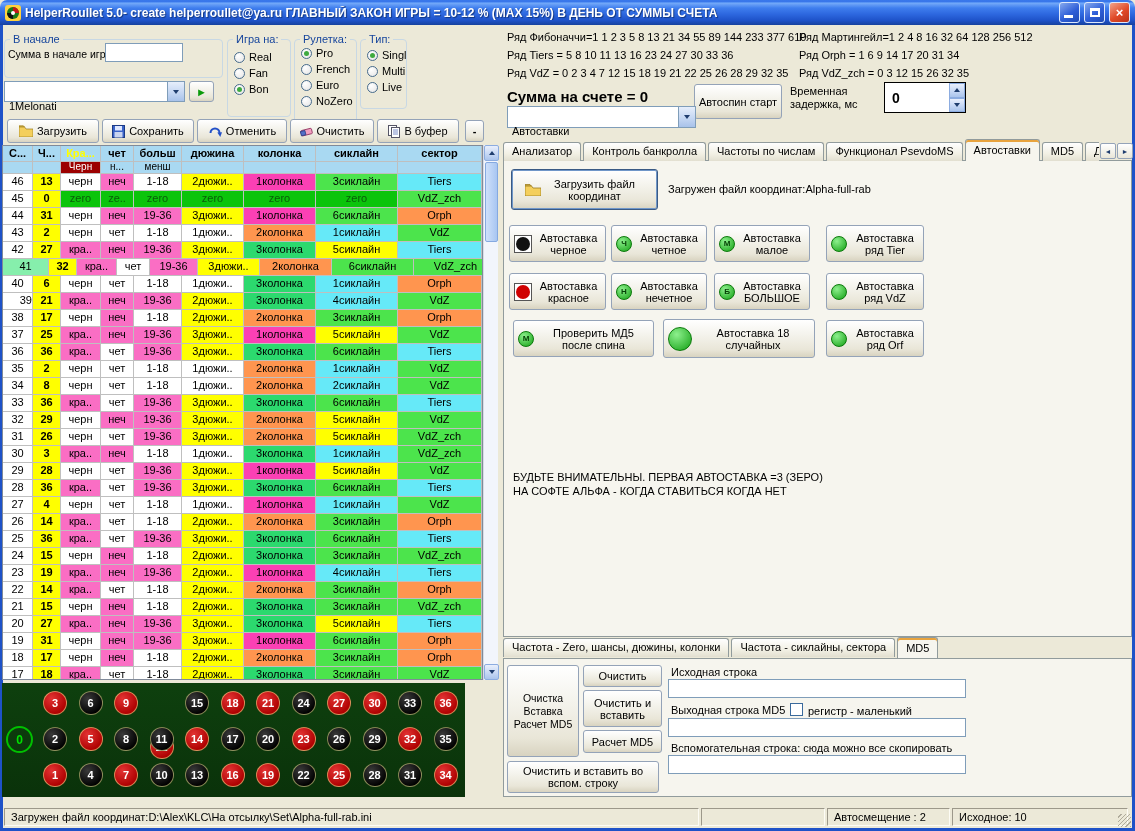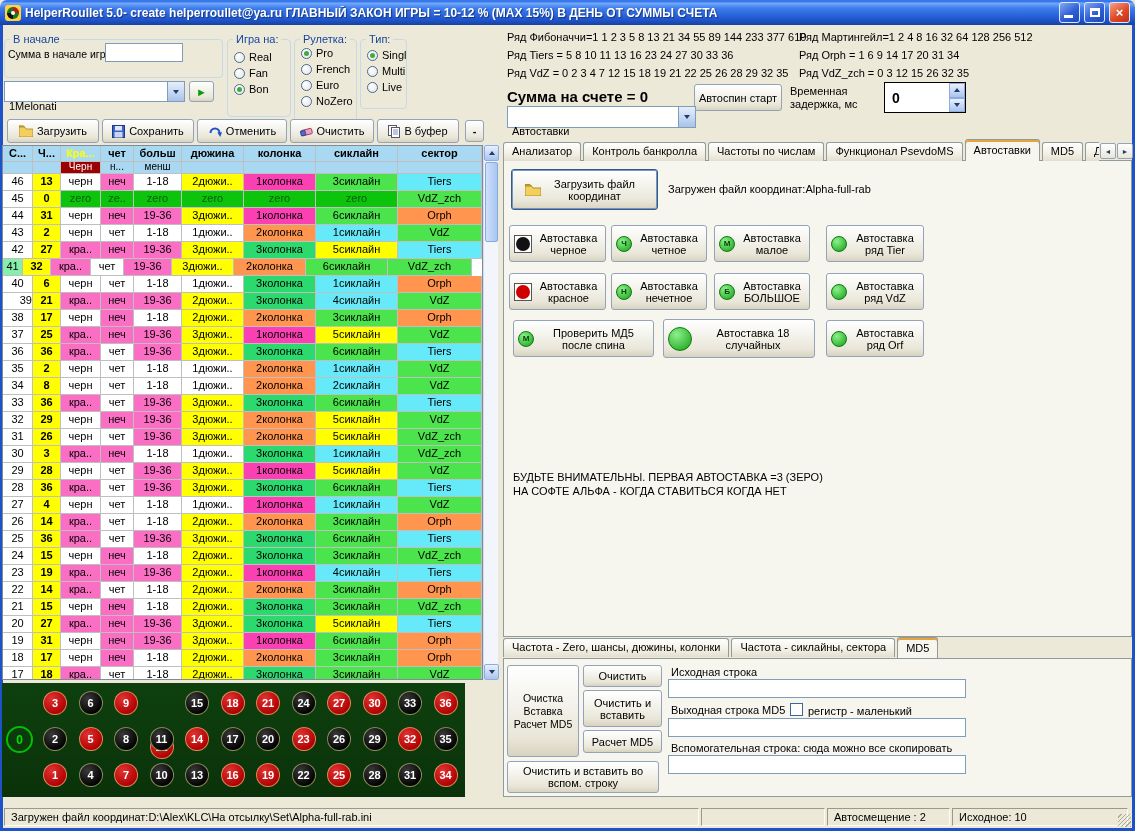--- a/index.html
+++ b/index.html
@@ -256,21 +256,21 @@
         <div class="tc numcol" style="width: 28px; background: rgb(255, 255, 0);">27</div>
         <div class="tc" style="width: 40px; background: rgb(250, 110, 196);">кра..</div>
         <div class="tc" style="width: 33px; background: rgb(250, 110, 196);">неч</div>
         <div class="tc" style="width: 48px; background: rgb(250, 110, 196);">19-36</div>
         <div class="tc" style="width: 62px; background: rgb(255, 255, 0);">3дюжи..</div>
         <div class="tc" style="width: 72px; background: rgb(44, 217, 110);">3колонка</div>
         <div class="tc" style="width: 82px; background: rgb(255, 255, 0);">5сиклайн</div>
         <div class="tc" style="width: 84px; background: rgb(102, 233, 248);">Tiers</div>
       </div>
       <div class="trow">
-        <div class="tc" style="width: 20px; background: #86efac;">41</div>
+        <div class="tc" style="width: 46px; background: #86efac;">41</div>
         <div class="tc numcol" style="width: 28px; background: rgb(255, 255, 0);">32</div>
         <div class="tc" style="width: 40px; background: rgb(250, 110, 196);">кра..</div>
         <div class="tc" style="width: 33px; background: rgb(255, 255, 255);">чет</div>
         <div class="tc" style="width: 48px; background: rgb(250, 110, 196);">19-36</div>
         <div class="tc" style="width: 62px; background: rgb(255, 255, 0);">3дюжи..</div>
         <div class="tc" style="width: 72px; background: rgb(255, 149, 79);">2колонка</div>
         <div class="tc" style="width: 82px; background: rgb(76, 228, 76);">6сиклайн</div>
         <div class="tc" style="width: 84px; background: rgb(76, 228, 76);">VdZ_zch</div>
       </div>
       <div class="trow">
@@ -590,21 +590,21 @@
     </div>
 
   <div class="lbl" style="left:507px;top:31px;">Ряд Фибоначчи=1 1 2 3 5 8 13 21 34 55 89 144 233 377 610</div>
   <div class="lbl" style="left:799px;top:31px;">Ряд Мартингейл=1 2 4 8 16 32 64 128 256 512</div>
   <div class="lbl" style="left:507px;top:49px;">Ряд Tiers = 5 8 10 11 13 16 23 24 27 30 33 36</div>
   <div class="lbl" style="left:799px;top:49px;">Ряд Orph = 1 6 9 14 17 20 31 34</div>
   <div class="lbl" style="left:507px;top:67px;">Ряд VdZ = 0 2 3 4 7 12 15 18 19 21 22 25 26 28 29 32 35</div>
   <div class="lbl" style="left:799px;top:67px;">Ряд VdZ_zch = 0 3 12 15 26 32 35</div>
 
   <div class="lbl" style="left:507px;top:88px;font-size:15px;font-weight:bold;">Сумма на счете = 0</div>
-  <div class="btn" style="left:694px;top:84px;width:88px;height:27px;">Автоспин старт</div>
+  <div class="btn" style="left:694px;top:84px;width:88px;height:35px;">Автоспин старт</div>
   <div class="lbl" style="left:790px;top:85px;width:90px;white-space:normal;line-height:13px;">Временная задержка, мс</div>
   <div class="spin-wrap">
     <span class="spin-val">0</span>
     <span class="spin-btns">
       <span class="spin-btn">
           <span class="tri-up"></span>
         </span>
       <span class="spin-btn">
           <span class="tri-down"></span>
         </span>

